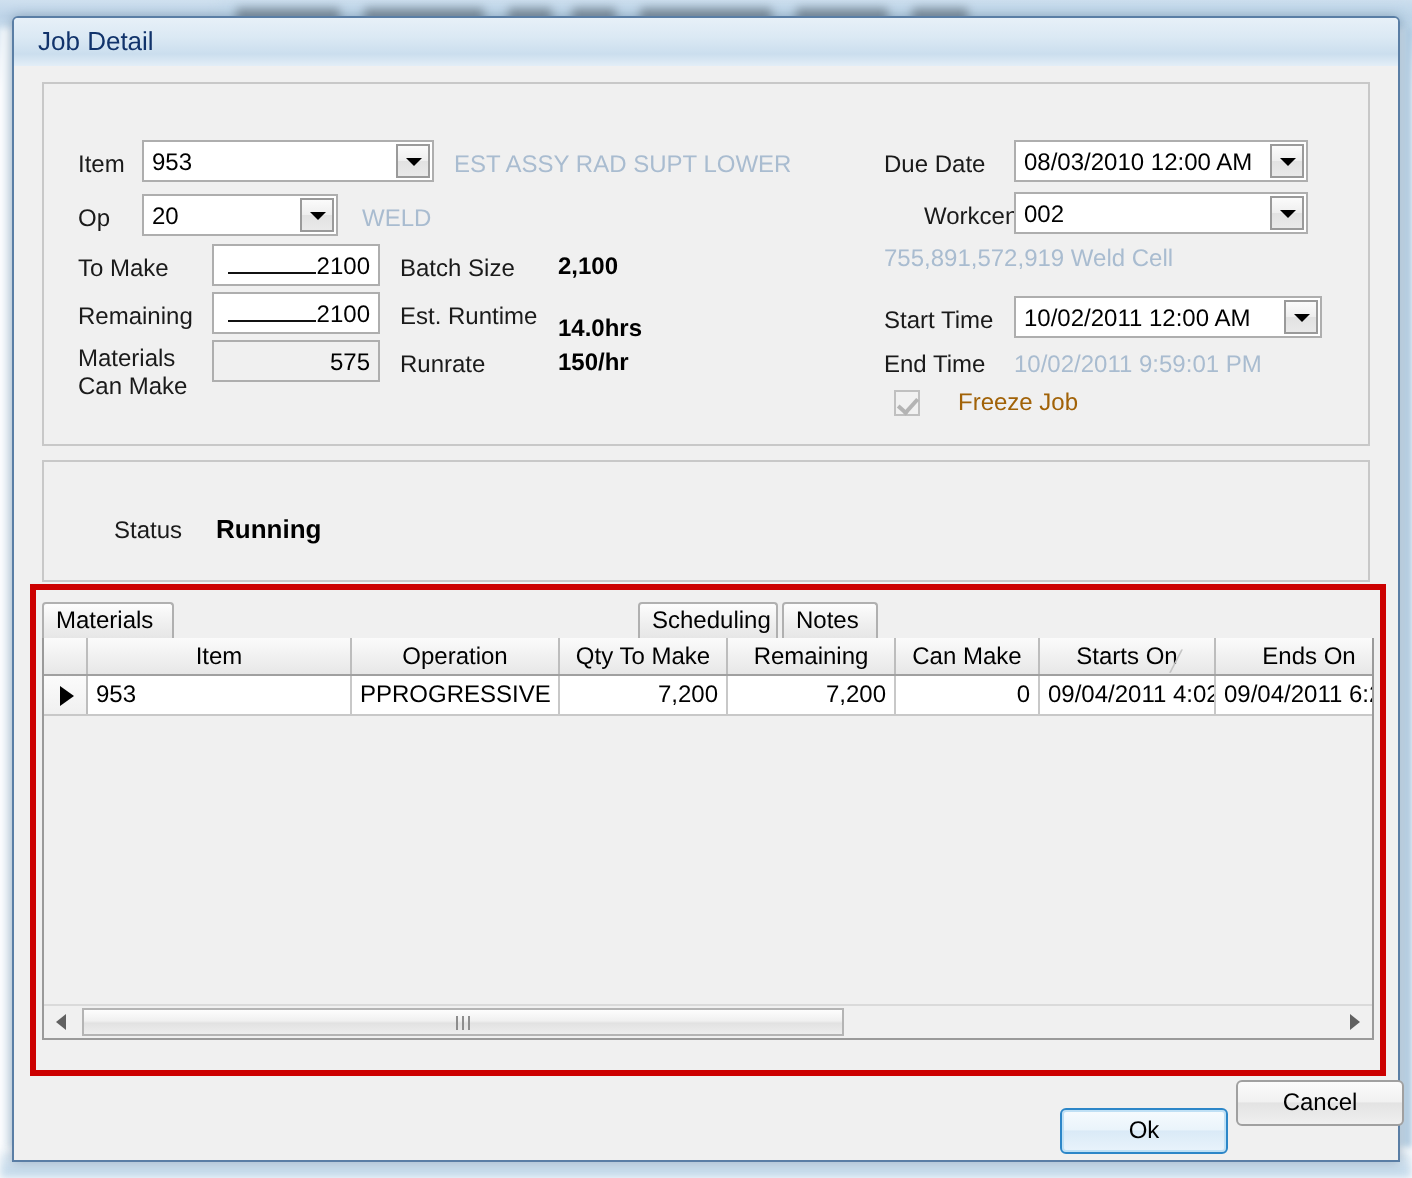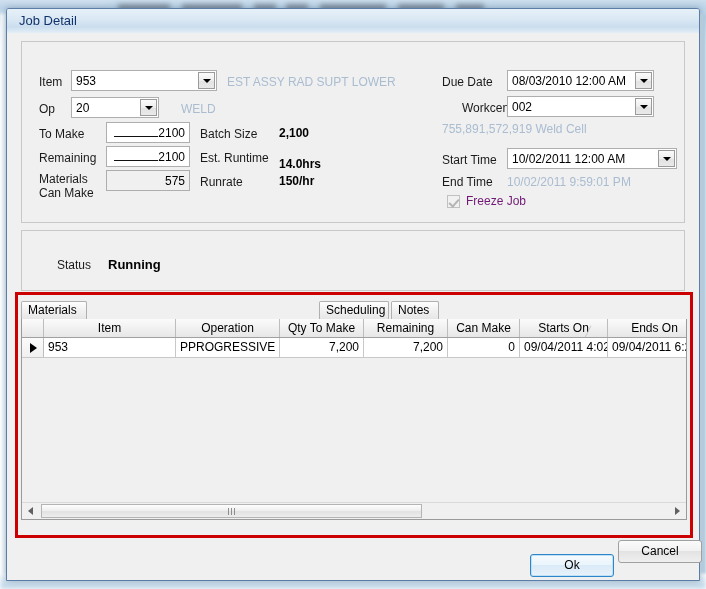--- a/index.html
+++ b/index.html
@@ -189,22 +189,22 @@
     content: "";
     position: absolute;
     left: 3px; top: 1px;
     width: 4px; height: 8px;
     border: solid #b4b4b4;
     border-width: 0 2px 2px 0;
     transform: rotate(42deg);
   }
   #freeze-label {
     position: absolute;
-    left: 19px; top: 0px;
-    color: #701a75;
+    left: 32px; top: 0px;
+    color: #a16207;
     font-size: 12px;
     white-space: nowrap;
   }
 
   
   #red-frame {
     position: absolute;
     left: 8px; top: 283px;
     width: 678px; height: 246px;
     border: 3px solid #cc0000;
@@ -429,21 +429,21 @@
   <div class="panel" id="panel-top"></div>
 
   <div class="lbl" style="left:32px; top:66px;">Item</div>
   <div class="combo" style="left:64px; top:61px; width:146px;">
     <span class="cval">953</span>
     <span class="cbtn"></span>
   </div>
   <div class="lbl-muted" style="left:220px; top:66px;">EST ASSY RAD SUPT LOWER</div>
 
   <div class="lbl" style="left:32px; top:93px;">Op</div>
-  <div class="combo" style="left:64px; top:88px; width:88px;">
+  <div class="combo" style="left:64px; top:88px; width:98px;">
     <span class="cval">20</span>
     <span class="cbtn"></span>
   </div>
   <div class="lbl-muted" style="left:174px; top:93px;">WELD</div>
 
   <div class="lbl" style="left:32px; top:118px;">To Make</div>
   <div class="numbox" style="left:99px; top:113px; width:84px;">
     <span class="nmask"></span>
     <span class="nval">2100</span>
   </div>
@@ -476,21 +476,21 @@
   </div>
 
   <div class="lbl" style="left:435px; top:92px;margin-left:20px;">Workcenter</div>
   <div class="combo" style="left:500px; top:87px; width:147px;">
     <span class="cval">002</span>
     <span class="cbtn"></span>
   </div>
   <div class="lbl-muted" style="left:435px; top:113px;">755,891,572,919 Weld Cell</div>
 
   <div class="lbl" style="left:435px; top:144px;">Start Time</div>
-  <div class="combo" style="left:500px; top:139px; width:170px;">
+  <div class="combo" style="left:500px; top:139px; width:154px;">
     <span class="cval">10/02/2011 12:00 AM</span>
     <span class="cbtn"></span>
   </div>
 
   <div class="lbl" style="left:435px; top:166px;">End Time</div>
   <div class="lbl-muted" style="left:500px; top:166px;">10/02/2011 9:59:01 PM</div>
 
   <div id="freeze-wrap">
     <span class="cbox"></span>
     <span id="freeze-label">Freeze Job</span>

